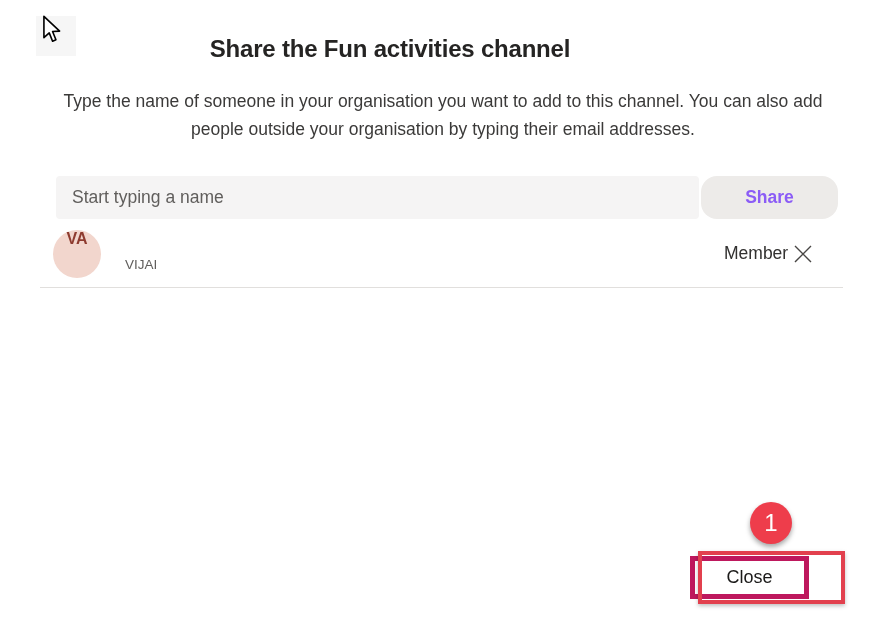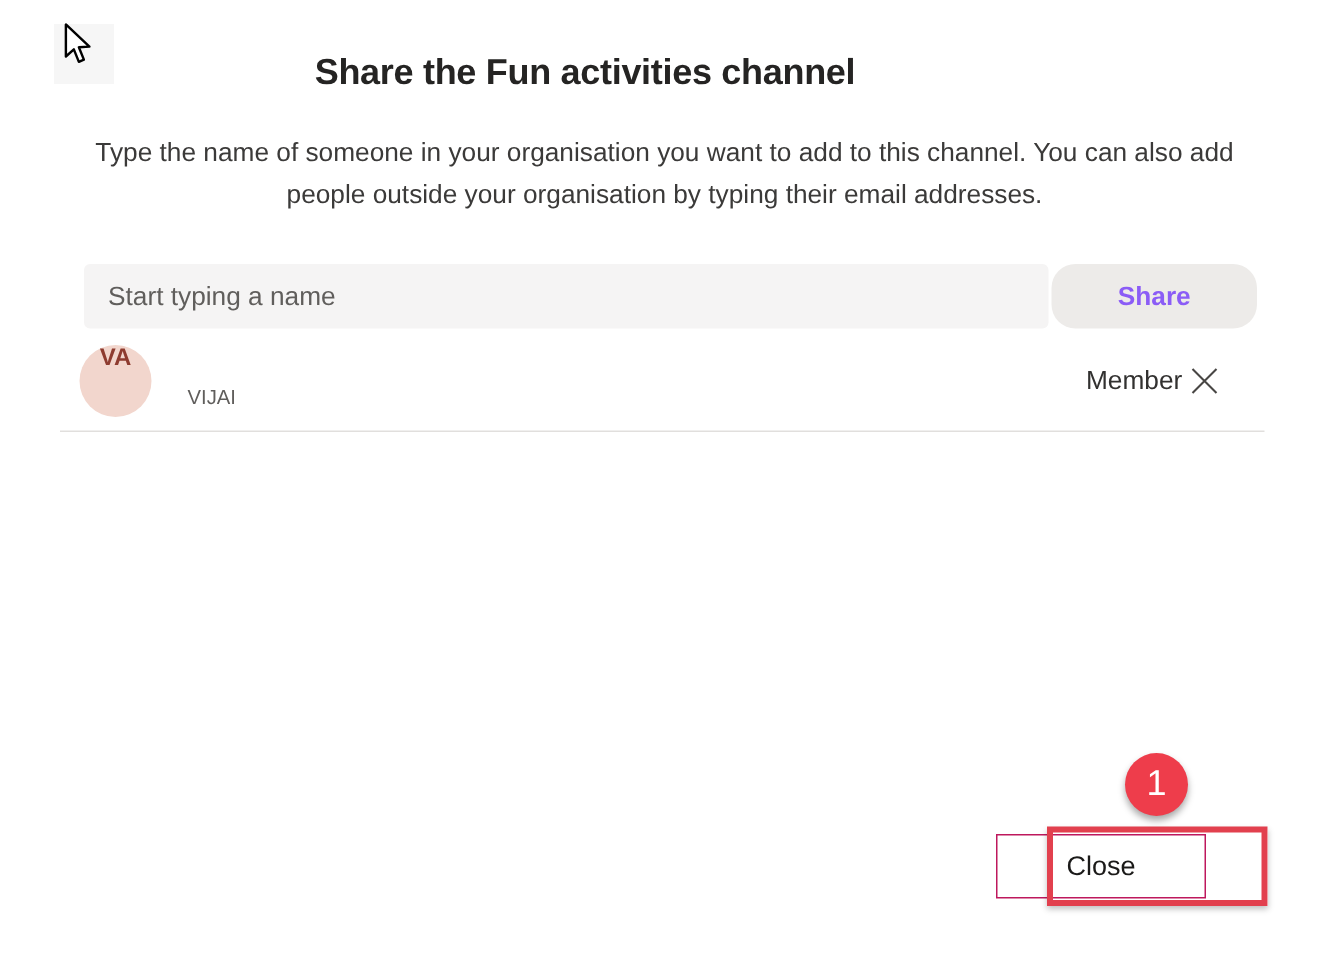--- a/index.html
+++ b/index.html
@@ -95,23 +95,23 @@
     z-index: 3;
   }
   .annotation-box {
     left: 698px; top: 551px; width: 147px; height: 53px;
     border: 4px solid #e2404e;
     box-shadow: 0 2px 4px rgba(0,0,0,0.25);
     z-index: 2;
     pointer-events: none;
   }
   .close-button {
-    left: 664px; top: 556px; width: 140px; height: 43px;
+    left: 690px; top: 556px; width: 119px; height: 43px;
     background: #ffffff;
-    border: 1px solid #be185d;
+    border: 5px solid #be185d;
     font-size: 18px; color: #1b1a19;
     font-family: "Liberation Sans", sans-serif;
     cursor: pointer;
     z-index: 1;
   }
 </style>
 </head>
 <body>
 
 <div class="abs cursor-backdrop"></div>

